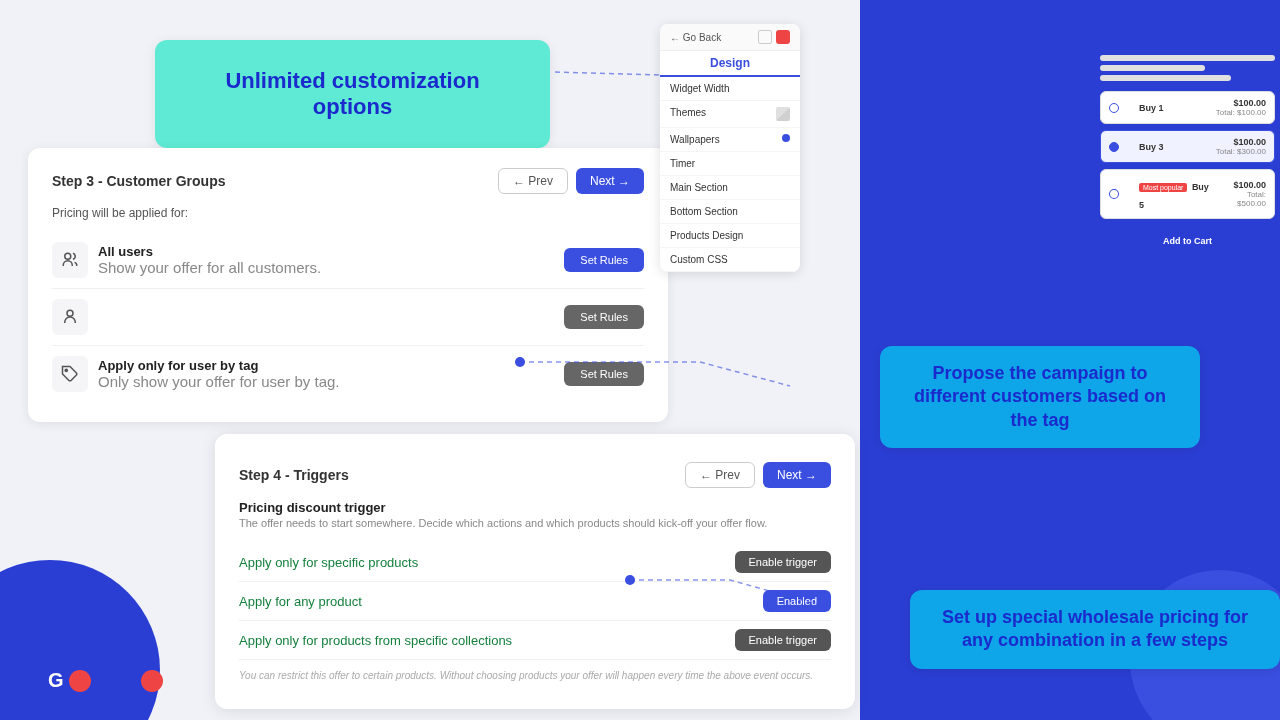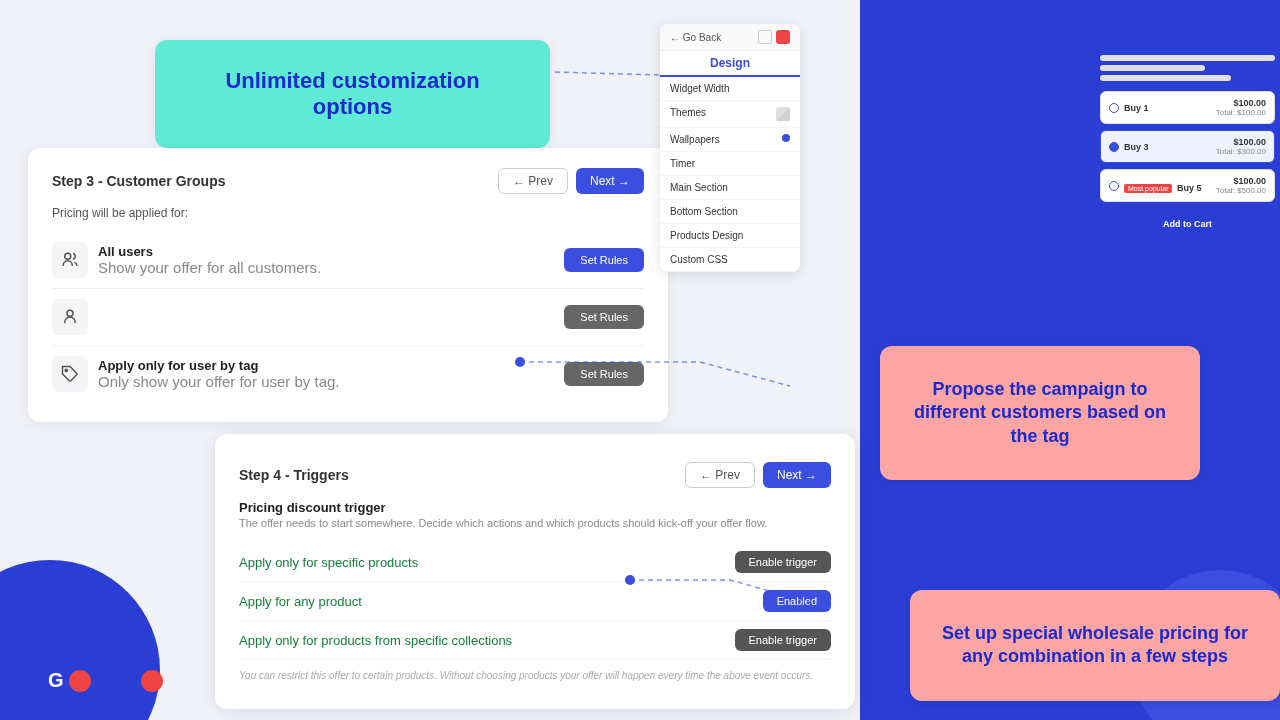--- a/index.html
+++ b/index.html
@@ -322,21 +322,21 @@
       margin-bottom: 6px;
       background: white;
     }
     .product-option.selected {
       border-color: #3a4ee0;
       background: #f0f3ff;
     }
     .product-option-left {
       display: flex;
       align-items: center;
-      gap: 5px;
+      gap: 20px;
       justify-content: flex-end;
     }
     .radio-circle {
       width: 10px;
       height: 10px;
       border: 1.5px solid #3a4ee0;
       border-radius: 50%;
     }
     .radio-circle.filled {
       background: #3a4ee0;
@@ -377,23 +377,23 @@
       border-radius: 5px;
       font-size: 9px;
       font-weight: 600;
       cursor: pointer;
       margin-top: 4px;
     }
 
     
     .callout-box {
       position: absolute;
-      background: #fca5a5;
+      background: #0ea5e9;
       border-radius: 12px;
-      padding: 32px 22px;
+      padding: 16px 22px;
       z-index: 6;
       box-shadow: 0 2px 10px rgba(0,0,0,0.1);
       margin-left: 24px;
     }
     .callout-box h3 {
       font-size: 18px;
       font-weight: 800;
       color: #1a2acc;
       text-align: center;
       line-height: 1.3;

